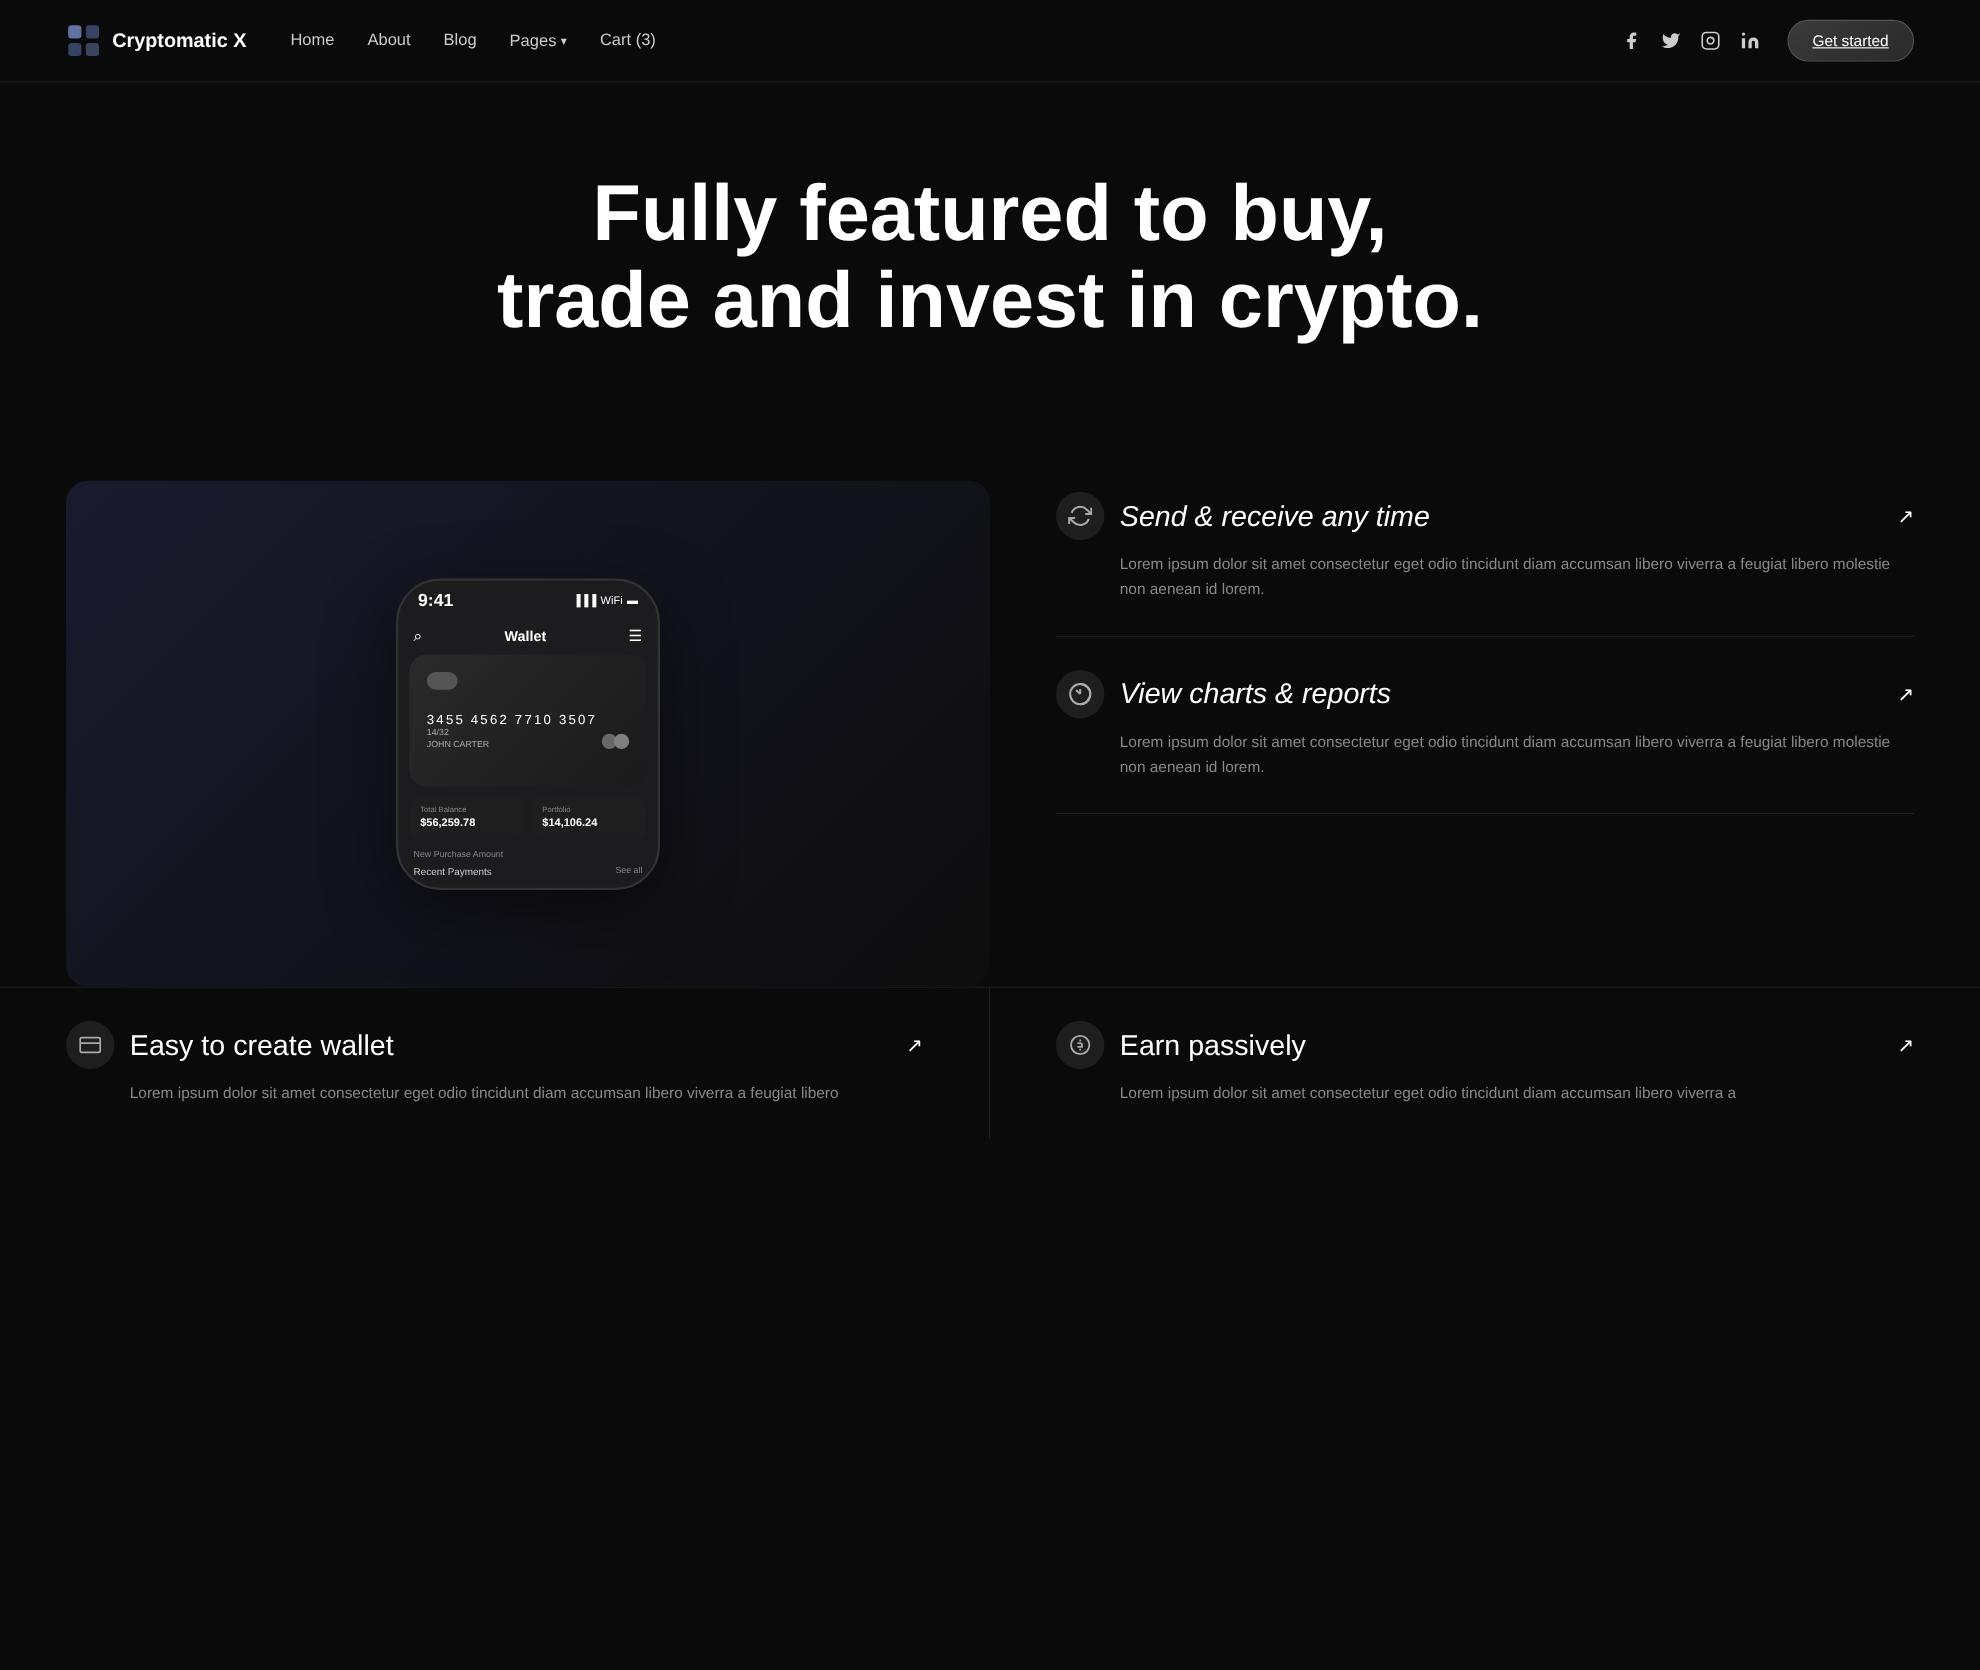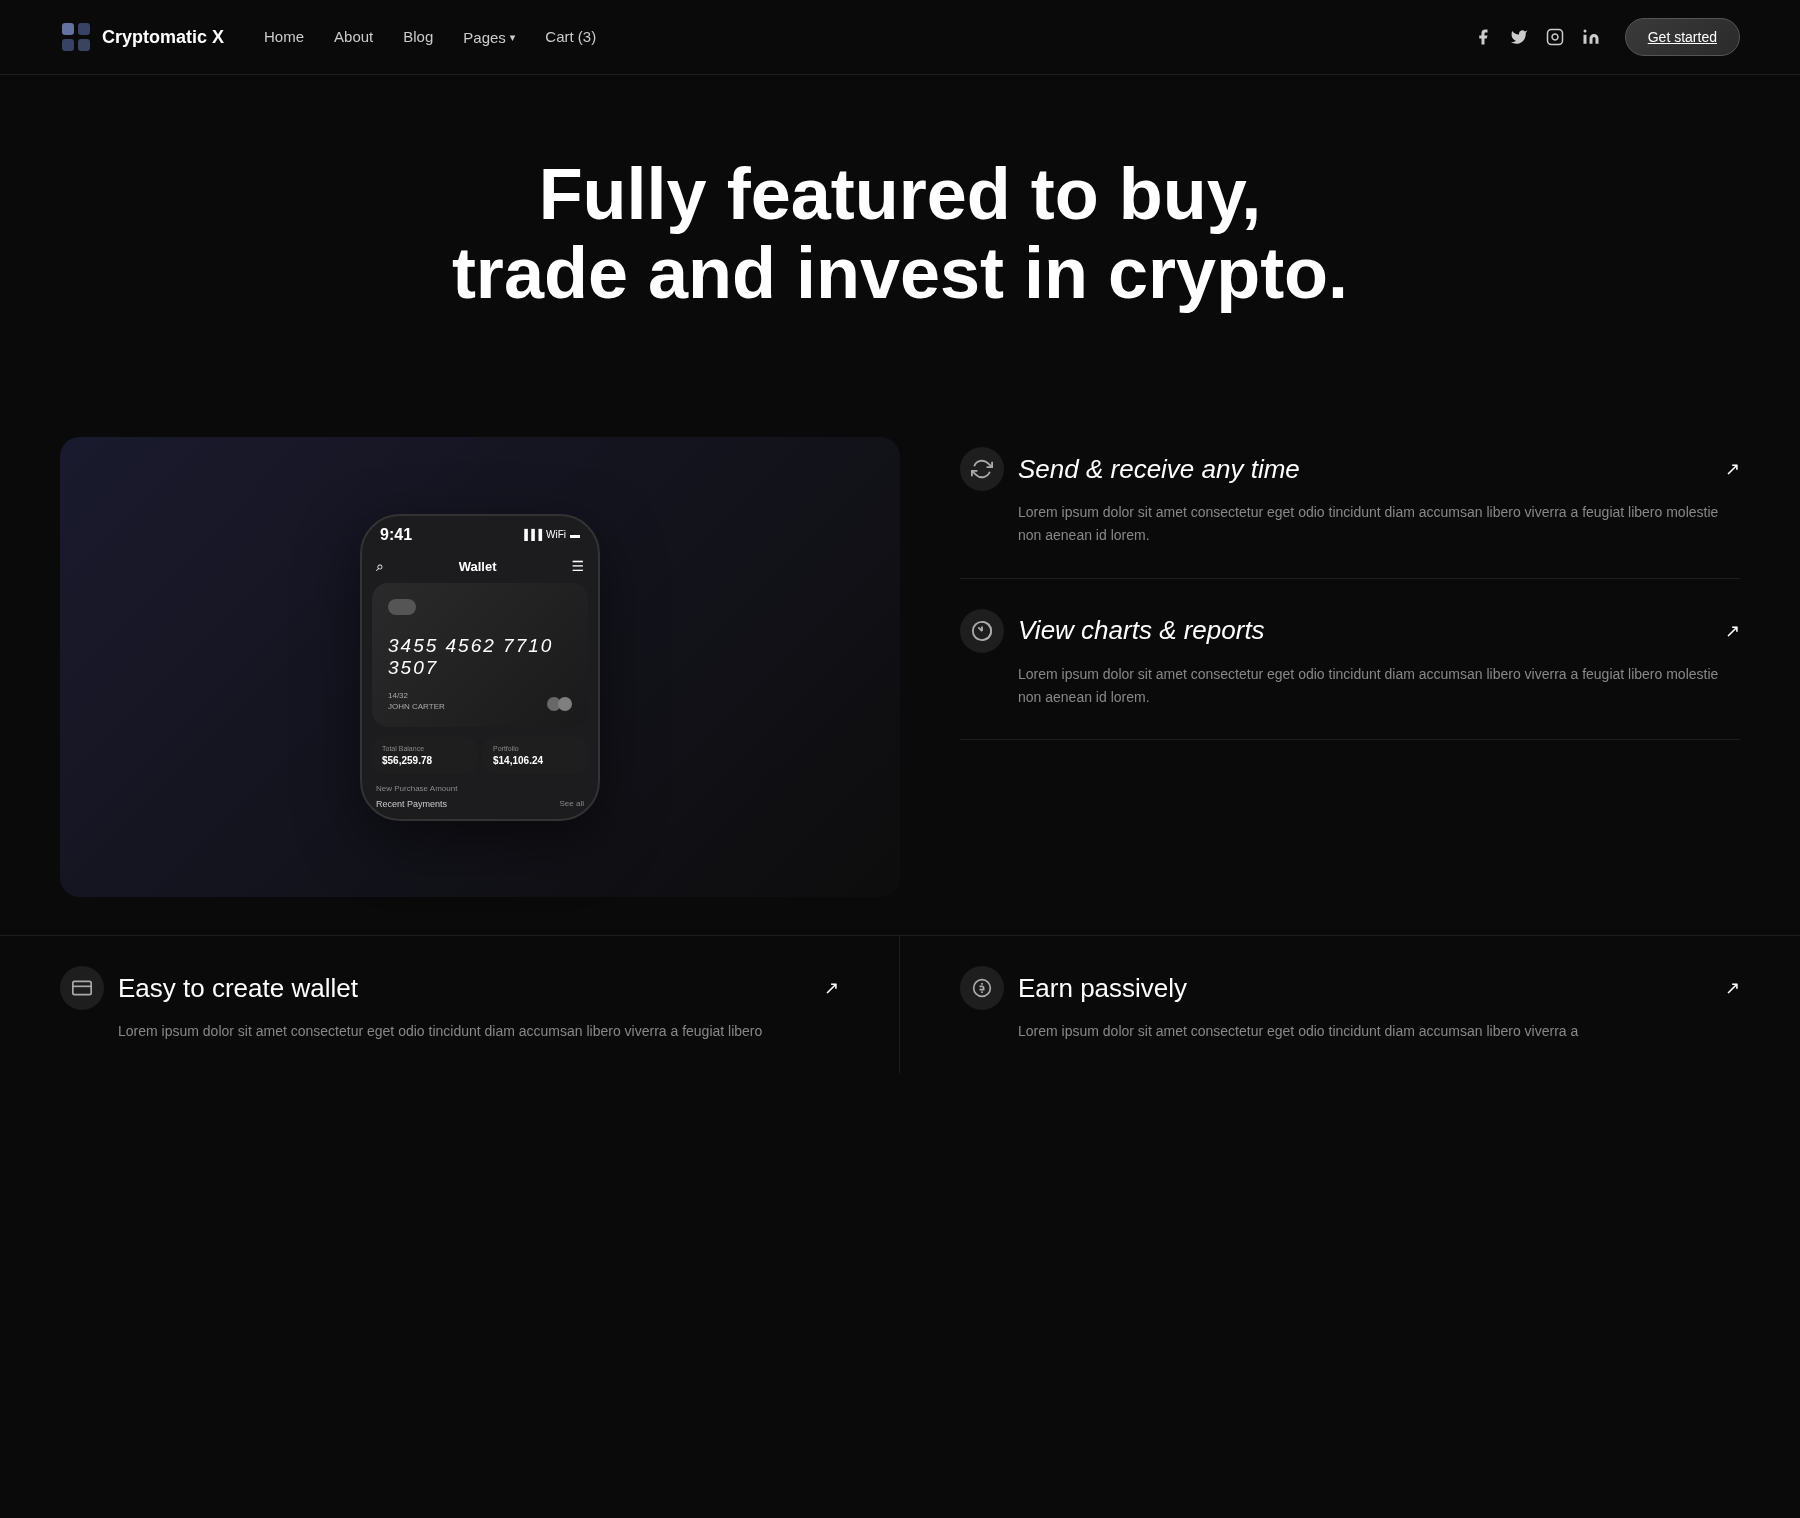--- a/index.html
+++ b/index.html
@@ -200,26 +200,24 @@
 
     .phone-card-toggle {
       width: 28px;
       height: 16px;
       background: #555;
       border-radius: 8px;
       margin-bottom: 20px;
     }
 
     .phone-card-number {
-      font-size: 19px;
+      font-size: 12px;
       font-weight: 500;
       color: #fff;
       letter-spacing: 2px;
-      margin-bottom: 12px;
-      font-style: italic;
     }
 
     .phone-card-footer {
       display: flex;
       justify-content: space-between;
       align-items: flex-end;
     }
 
     .phone-card-owner {
       font-size: 8px;
@@ -356,21 +354,20 @@
       padding-left: 58px;
     }
 
     
     .bottom-features {
       display: grid;
       grid-template-columns: 1fr 1fr;
       gap: 0;
       padding: 0 60px;
       border-top: 1px solid #1e1e1e;
-      margin-top: 38px;
     }
 
     .bottom-feature-item {
       padding: 30px 0;
       display: flex;
       flex-direction: column;
       gap: 10px;
     }
 
     .bottom-feature-item:first-child {

